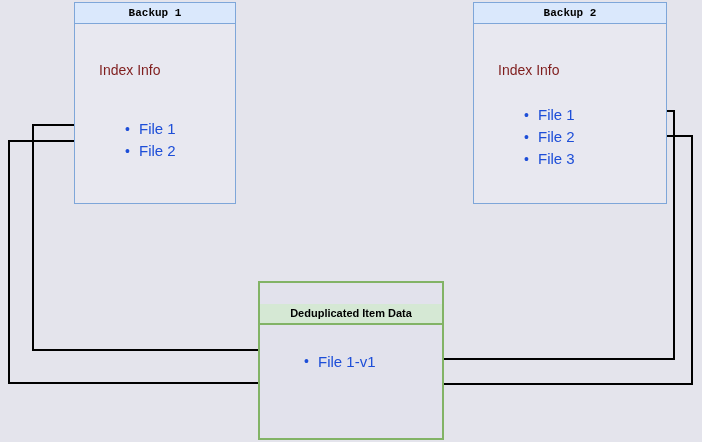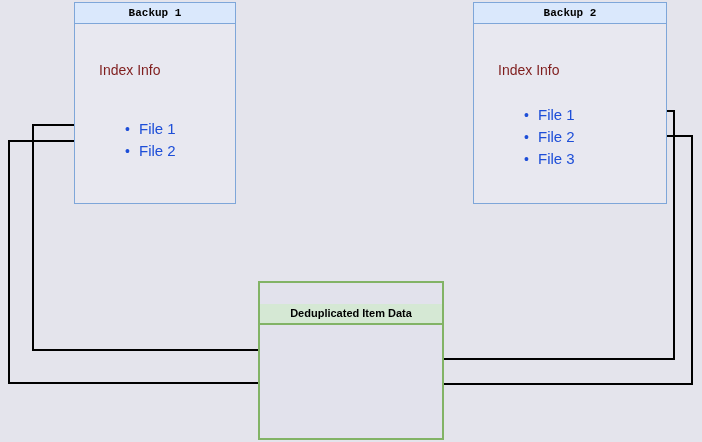--- a/index.html
+++ b/index.html
@@ -135,15 +135,16 @@
       <li>File 2</li>
       <li>File 3</li>
     </ul>
   </div>
 </div>
 
 <div class="box box-green" style="left:258px; top:281px; width:186px; height:159px;">
   <div class="box-header hdr-green">Deduplicated Item Data</div>
   <div class="box-body">
     <ul class="file-list dedup-list" style="left:44px; top:24px;">
+      <li>File 1-v1</li>
     </ul>
   </div>
 </div>
 
 </body></html>

